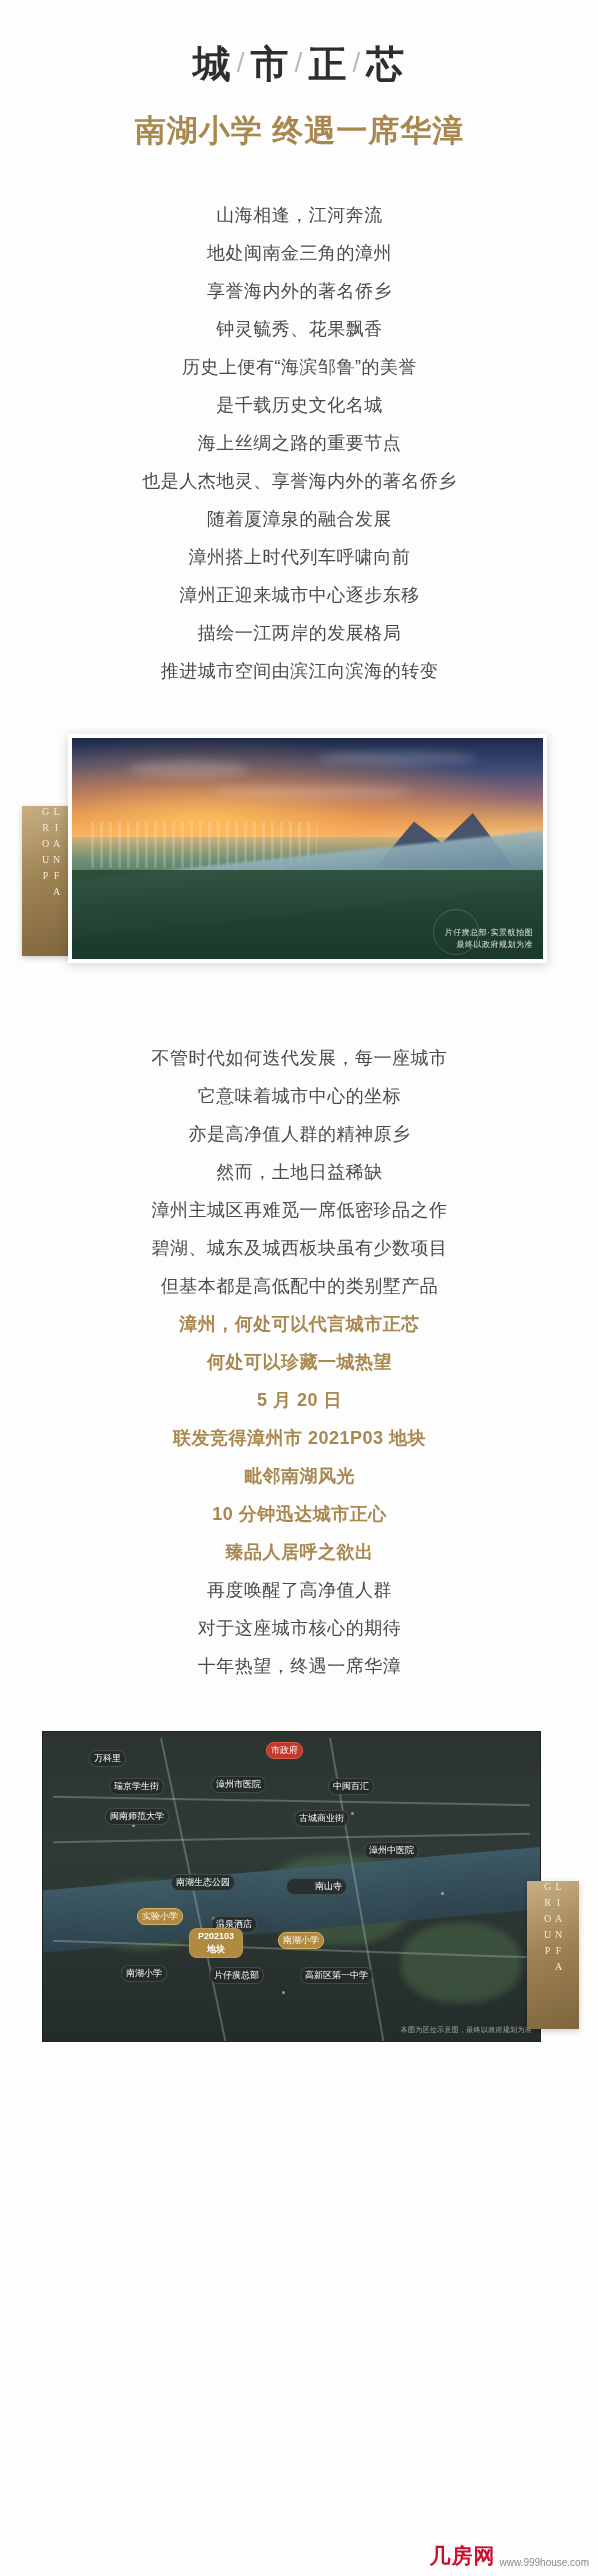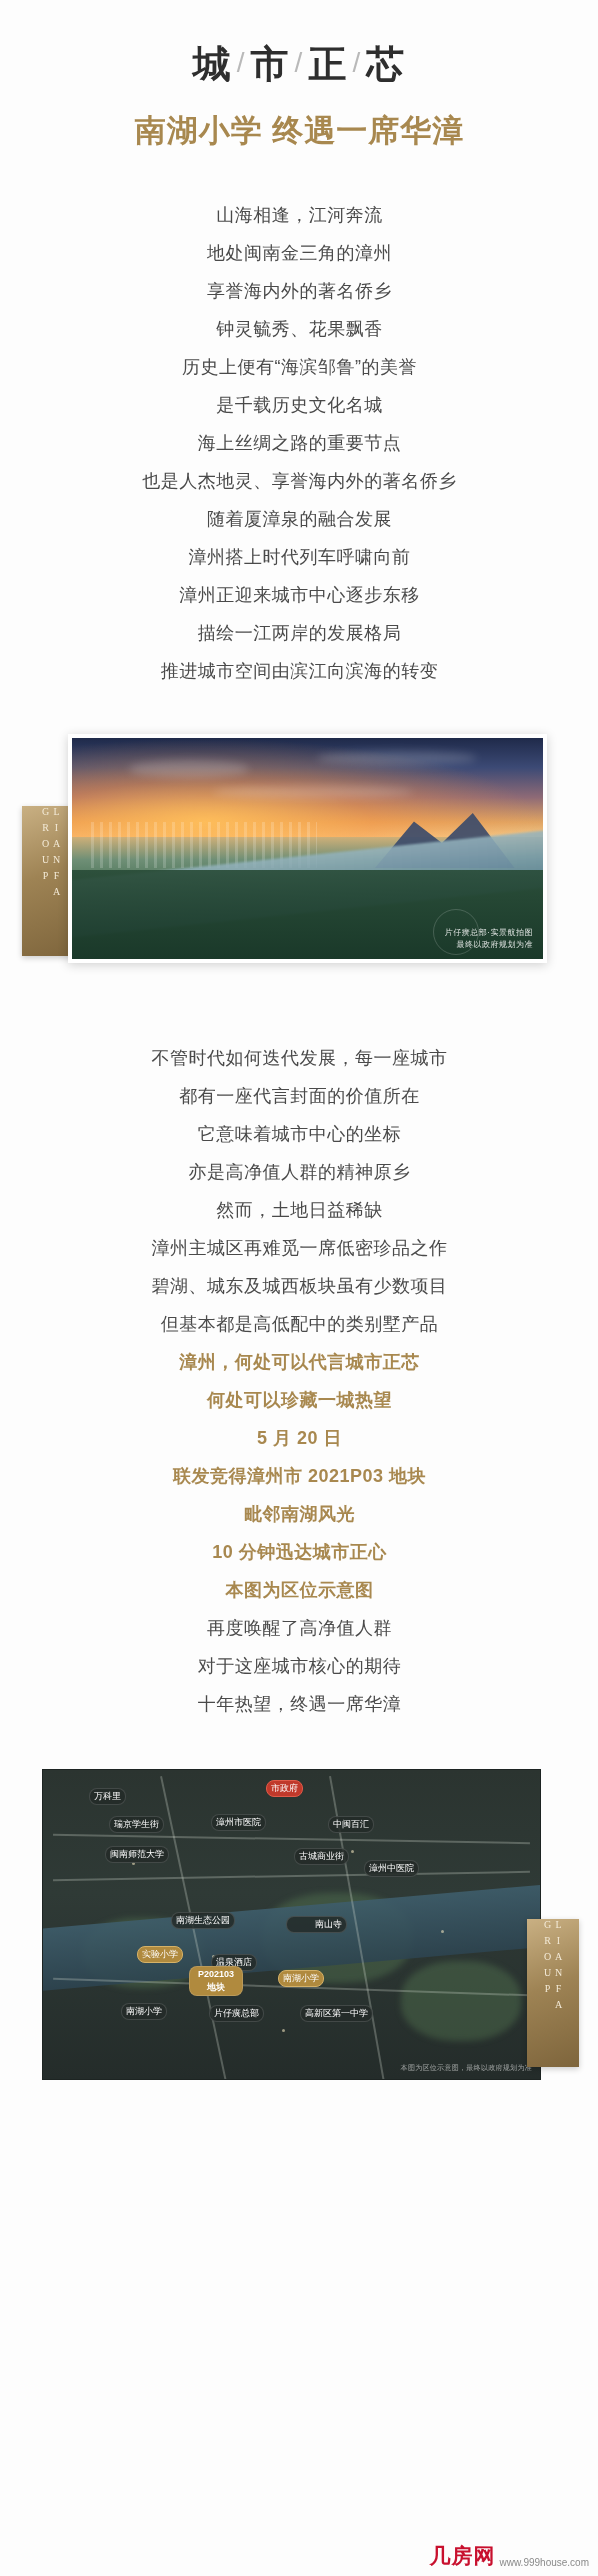--- a/index.html
+++ b/index.html
@@ -351,34 +351,33 @@
       <div class="watermark"></div>
       <div class="caption">
         <div>片仔癀总部·实景航拍图</div>
         <div>最终以政府规划为准</div>
       </div>
     </div>
   </div>
 
   <div class="verse2">
     <div class="line">不管时代如何迭代发展，每一座城市</div>
-    <div class="line">都有一座代言封面的价值所在</div>
     <div class="line">它意味着城市中心的坐标</div>
     <div class="line">亦是高净值人群的精神原乡</div>
     <div class="line">然而，土地日益稀缺</div>
     <div class="line">漳州主城区再难觅一席低密珍品之作</div>
     <div class="line">碧湖、城东及城西板块虽有少数项目</div>
     <div class="line">但基本都是高低配中的类别墅产品</div>
     <div class="line gold">漳州，何处可以代言城市正芯</div>
     <div class="line gold">何处可以珍藏一城热望</div>
     <div class="line gold">5 月 20 日</div>
     <div class="line gold">联发竞得漳州市 2021P03 地块</div>
     <div class="line gold">毗邻南湖风光</div>
     <div class="line gold">10 分钟迅达城市正心</div>
-    <div class="line gold">本图为区位示意图</div>
+    <div class="line gold">臻品人居呼之欲出</div>
     <div class="line">再度唤醒了高净值人群</div>
     <div class="line">对于这座城市核心的期待</div>
     <div class="line">十年热望，终遇一席华漳</div>
   </div>
 
   <div class="map-wrap">
     <div class="map">
       <div class="green" style="left:8%;top:48%;width:120px;height:70px;"></div>
       <div class="green" style="left:44%;top:40%;width:150px;height:90px;"></div>
       <div class="green" style="left:72%;top:62%;width:120px;height:80px;"></div>
@@ -394,21 +393,21 @@
       <div class="dot" style="left:80%;top:52%;"></div>
       <div class="dot" style="left:48%;top:84%;"></div>
 
       <div class="poi dark" style="left:46px;top:18px;">万科里</div>
       <div class="poi red" style="left:223px;top:10px;">市政府</div>
       <div class="poi dark" style="left:66px;top:46px;">瑞京学生街</div>
       <div class="poi dark" style="left:168px;top:44px;">漳州市医院</div>
       <div class="poi dark" style="left:285px;top:46px;">中闽百汇</div>
       <div class="poi dark" style="left:62px;top:76px;">闽南师范大学</div>
       <div class="poi dark" style="left:251px;top:78px;">古城商业街</div>
-      <div class="poi dark" style="left:321px;top:90px;">漳州中医院</div>
+      <div class="poi dark" style="left:321px;top:110px;">漳州中医院</div>
       <div class="poi dark" style="left:128px;top:142px;">南湖生态公园</div>
       <div class="poi dark" style="left:243px;top:146px;padding-left:28px;">南山寺</div>
       <div class="poi dark" style="left:168px;top:184px;">温泉酒店</div>
       <div class="poi plot" style="left:146px;top:196px;">P202103
 地块</div>
       <div class="poi gold" style="left:94px;top:176px;">实验小学</div>
       <div class="poi gold" style="left:235px;top:200px;">南湖小学</div>
       <div class="poi dark" style="left:78px;top:233px;">南湖小学</div>
       <div class="poi dark" style="left:166px;top:235px;">片仔癀总部</div>
       <div class="poi dark" style="left:257px;top:235px;">高新区第一中学</div>

